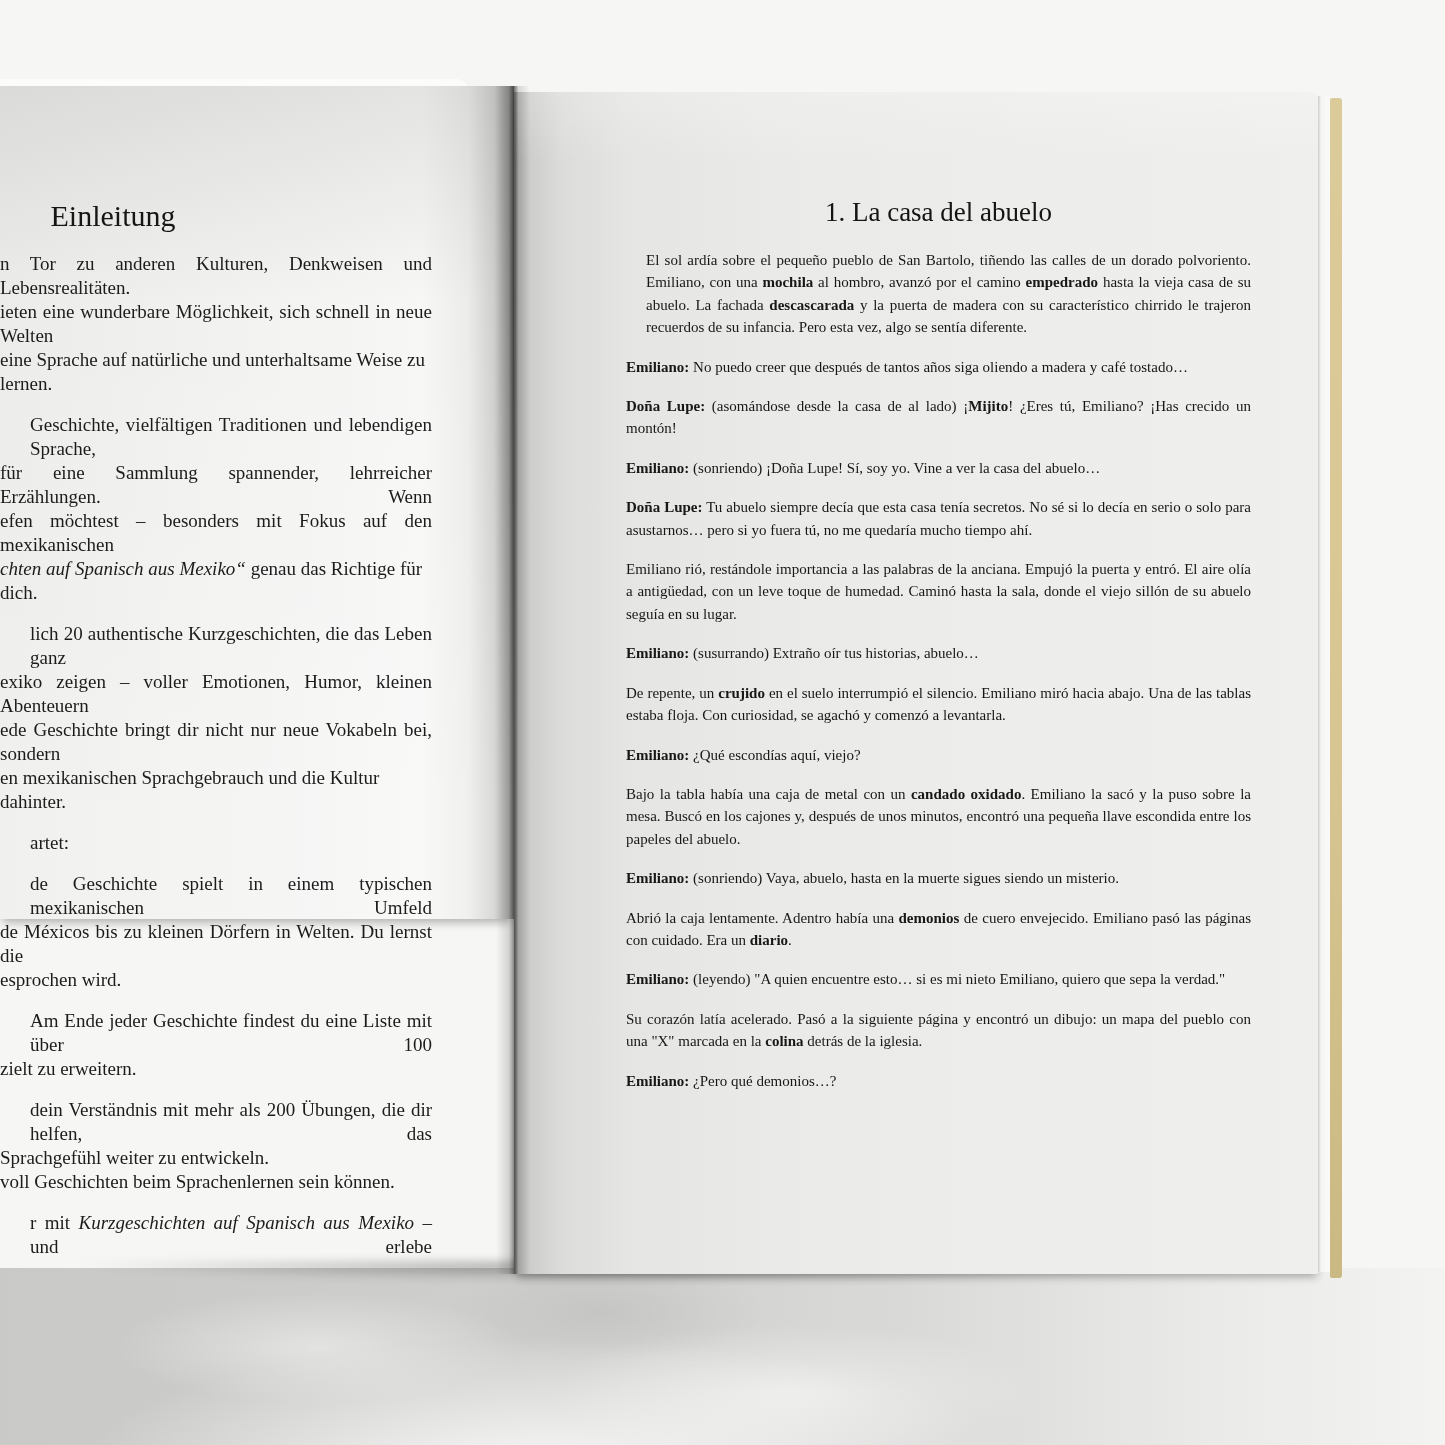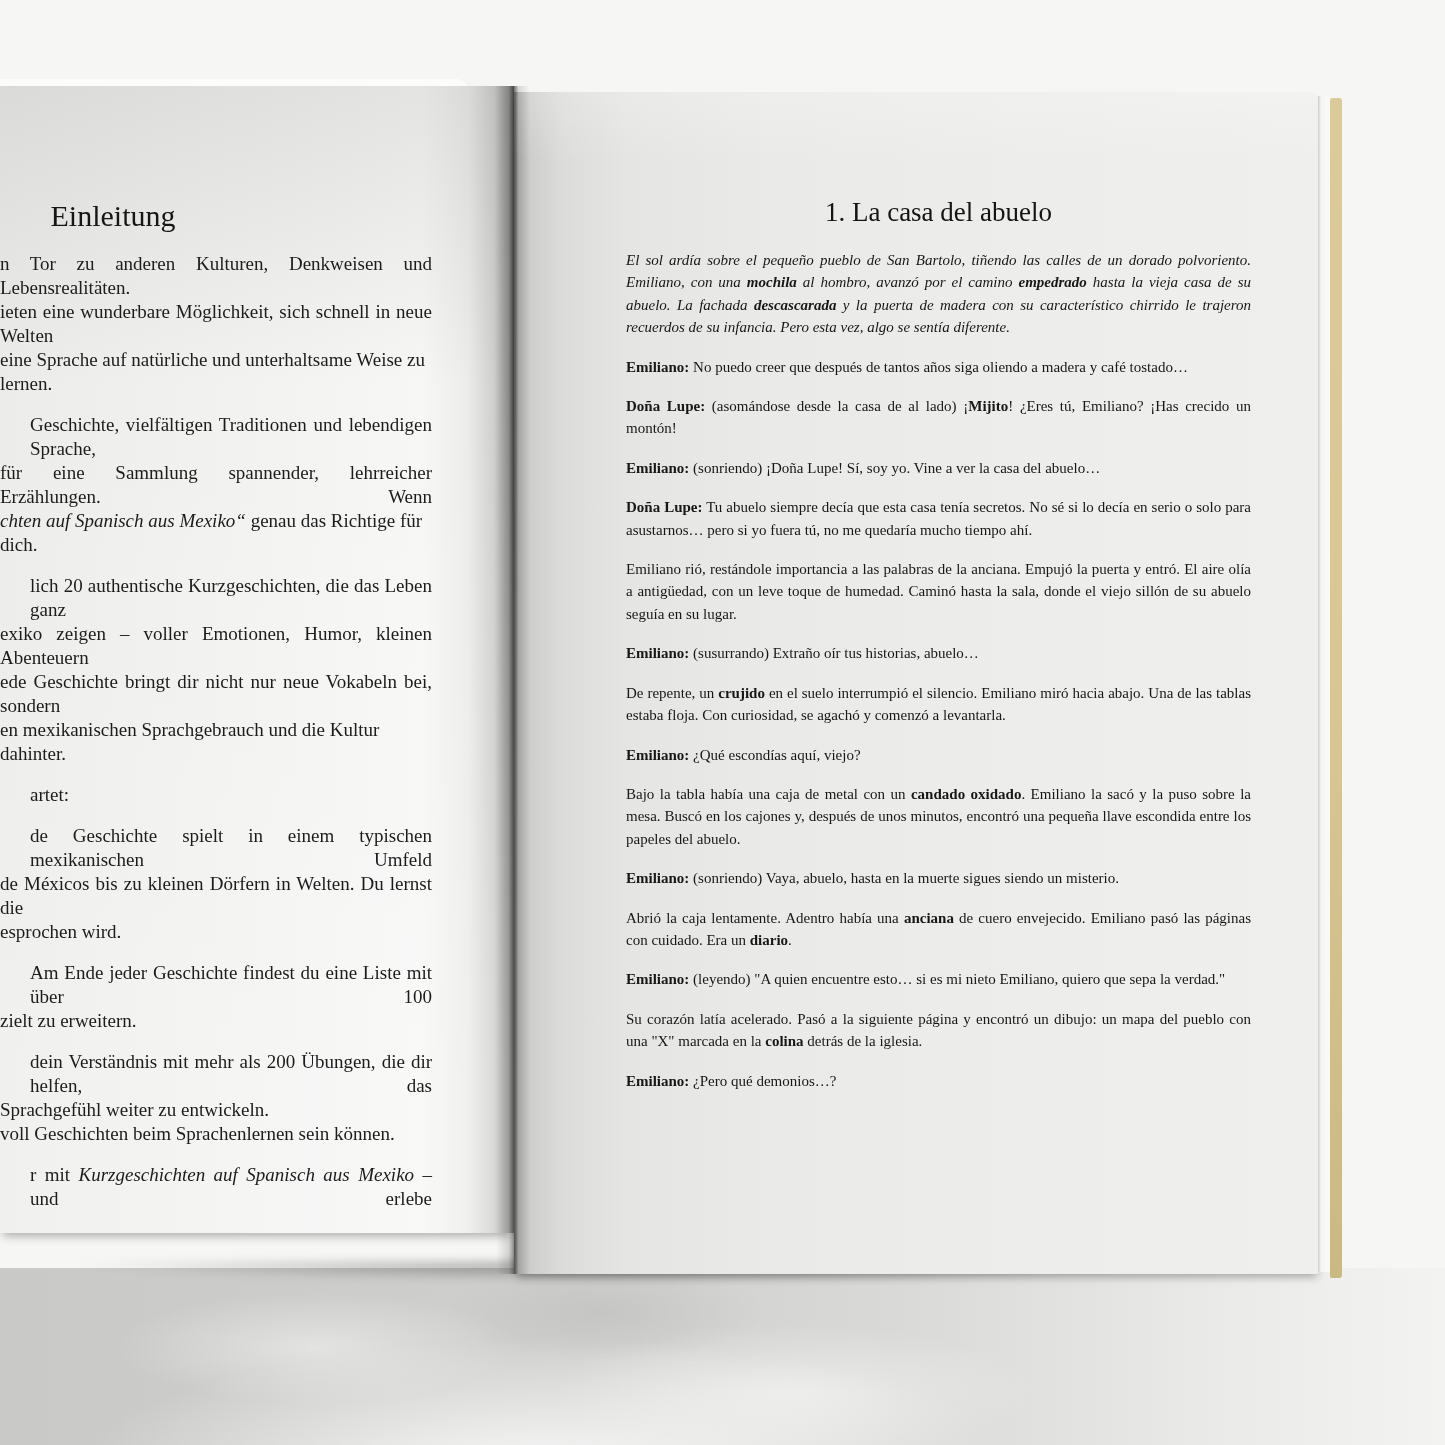--- a/index.html
+++ b/index.html
@@ -22,21 +22,21 @@
   .book-shadow{
     position:absolute;left:-15px;top:1262px;width:1380px;height:24px;
     background:radial-gradient(50% 100% at 45% 0%, rgba(0,0,0,0.40), rgba(0,0,0,0) 78%);
     filter:blur(5px);
   }
   .underpages-top{
     position:absolute;left:0;top:79px;width:468px;height:18px;
     background:#fcfcfb;border-radius:0 12px 2px 0;
   }
   .left-page{
-    position:absolute;left:0;top:86px;width:514px;height:1147px;
+    position:absolute;left:0;top:86px;width:514px;height:833px;
     background:
       linear-gradient(to bottom, rgba(110,110,108,0.14) 0%, rgba(110,110,108,0) 26%, rgba(255,255,255,0.22) 86%),
       linear-gradient(to right, #ececea 0%, #f0f0ee 30%, #f4f4f3 62%, #f7f7f6 82%, #ececea 91%, #cfcfcd 96%, #9a9a98 99%, #5f5f5d 100%);
     box-shadow:0 6px 9px -3px rgba(0,0,0,0.30);
   }
   .right-page{
     position:absolute;left:514px;top:92px;width:806px;height:1182px;
     background:
       linear-gradient(to bottom, rgba(255,255,255,0.20) 0%, rgba(255,255,255,0) 70px),
       linear-gradient(to right, #9d9d9b 0px, #b7b7b5 5px, #cdcdcb 16px, #dcdcda 48px, #e5e5e3 115px, #eaeae8 260px, #ededeb 520px, #efefee 100%);
@@ -76,40 +76,41 @@
     position:absolute;left:0;top:166px;width:432px;
     font-size:19px;line-height:24px;color:#1c1c1c;
   }
   .left-text .line.gap{margin-top:17px;margin-left:30px;}
   .left-text .line.jst{text-align:justify;text-align-last:justify;}
   .right-text{
     position:absolute;left:112px;top:157px;width:625px;
     font-size:15px;line-height:22.4px;color:#171717;
   }
   .right-text .para{text-align:justify;margin:0 0 17px 0;}
-  .right-text .para.it{font-style:italic;}
+  .right-text .para.it{margin-left:20px;}
   .b{font-weight:700;}
   .i{font-style:italic;}
 </style>
 </head>
 <body>
 
 <div class="scene">
   <div class="table-surface"></div>
   <div class="book-shadow"></div>
   <div class="underpages-top"></div>
 
   <div class="left-page">
     <h1 class="left-title">Einleitung</h1>
     <div class="left-text">
         <div class="line jst"><span class="">n Tor zu anderen Kulturen, Denkweisen und Lebensrealitäten.</span></div>
         <div class="line jst"><span class="">ieten eine wunderbare Möglichkeit, sich schnell in neue Welten</span></div>
         <div class="line"><span class="">eine Sprache auf natürliche und unterhaltsame Weise zu lernen.</span></div>
         <div class="line jst gap"><span class="">Geschichte, vielfältigen Traditionen und lebendigen Sprache,</span></div>
         <div class="line jst"><span class="">für eine Sammlung spannender, lehrreicher Erzählungen. Wenn</span></div>
+        <div class="line jst"><span class="">efen möchtest – besonders mit Fokus auf den mexikanischen</span></div>
         <div class="line"><span class="i">chten auf Spanisch aus Mexiko“</span><span class=""> genau das Richtige für dich.</span></div>
         <div class="line jst gap"><span class="">lich 20 authentische Kurzgeschichten, die das Leben ganz</span></div>
         <div class="line jst"><span class="">exiko zeigen – voller Emotionen, Humor, kleinen Abenteuern</span></div>
         <div class="line jst"><span class="">ede Geschichte bringt dir nicht nur neue Vokabeln bei, sondern</span></div>
         <div class="line"><span class="">en mexikanischen Sprachgebrauch und die Kultur dahinter.</span></div>
         <div class="line gap"><span class="">artet:</span></div>
         <div class="line jst gap"><span class="">de Geschichte spielt in einem typischen mexikanischen Umfeld</span></div>
         <div class="line jst"><span class="">de Méxicos bis zu kleinen Dörfern in Welten. Du lernst die</span></div>
         <div class="line"><span class="">esprochen wird.</span></div>
         <div class="line jst gap"><span class="">Am Ende jeder Geschichte findest du eine Liste mit über 100</span></div>
@@ -128,21 +129,21 @@
         <p class="para"><span class="b ">Emiliano:</span><span class=""> No puedo creer que después de tantos años siga oliendo a madera y café tostado…</span></p>
         <p class="para"><span class="b ">Doña Lupe:</span><span class=""> (asomándose desde la casa de al lado) ¡</span><span class="b ">Mijito</span><span class="">! ¿Eres tú, Emiliano? ¡Has crecido un montón!</span></p>
         <p class="para"><span class="b ">Emiliano:</span><span class=""> (sonriendo) ¡Doña Lupe! Sí, soy yo. Vine a ver la casa del abuelo…</span></p>
         <p class="para"><span class="b ">Doña Lupe:</span><span class=""> Tu abuelo siempre decía que esta casa tenía secretos. No sé si lo decía en serio o solo para asustarnos… pero si yo fuera tú, no me quedaría mucho tiempo ahí.</span></p>
         <p class="para"><span class="">Emiliano rió, restándole importancia a las palabras de la anciana. Empujó la puerta y entró. El aire olía a antigüedad, con un leve toque de humedad. Caminó hasta la sala, donde el viejo sillón de su abuelo seguía en su lugar.</span></p>
         <p class="para"><span class="b ">Emiliano:</span><span class=""> (susurrando) Extraño oír tus historias, abuelo…</span></p>
         <p class="para"><span class="">De repente, un </span><span class="b ">crujido</span><span class=""> en el suelo interrumpió el silencio. Emiliano miró hacia abajo. Una de las tablas estaba floja. Con curiosidad, se agachó y comenzó a levantarla.</span></p>
         <p class="para"><span class="b ">Emiliano:</span><span class=""> ¿Qué escondías aquí, viejo?</span></p>
         <p class="para"><span class="">Bajo la tabla había una caja de metal con un </span><span class="b ">candado oxidado</span><span class="">. Emiliano la sacó y la puso sobre la mesa. Buscó en los cajones y, después de unos minutos, encontró una pequeña llave escondida entre los papeles del abuelo.</span></p>
         <p class="para"><span class="b ">Emiliano:</span><span class=""> (sonriendo) Vaya, abuelo, hasta en la muerte sigues siendo un misterio.</span></p>
-        <p class="para"><span class="">Abrió la caja lentamente. Adentro había una </span><span class="b ">anciana</span><span class=""> de cuero envejecido. Emiliano pasó las páginas con cuidado. Era un </span><span class="b ">diario</span><span class="">.</span></p>
+        <p class="para"><span class="">Abrió la caja lentamente. Adentro había una </span><span class="b ">demonios</span><span class=""> de cuero envejecido. Emiliano pasó las páginas con cuidado. Era un </span><span class="b ">diario</span><span class="">.</span></p>
         <p class="para"><span class="b ">Emiliano:</span><span class=""> (leyendo) "A quien encuentre esto… si es mi nieto Emiliano, quiero que sepa la verdad."</span></p>
         <p class="para"><span class="">Su corazón latía acelerado. Pasó a la siguiente página y encontró un dibujo: un mapa del pueblo con una "X" marcada en la </span><span class="b ">colina</span><span class=""> detrás de la iglesia.</span></p>
         <p class="para"><span class="b ">Emiliano:</span><span class=""> ¿Pero qué demonios…?</span></p>
       </div>
   </div>
 
   <div class="page-edge-stack"></div>
   <div class="cover-edge" style="background-color: rgb(216, 198, 146);"></div>
   <div class="spine-gutter"></div>
 </div>

